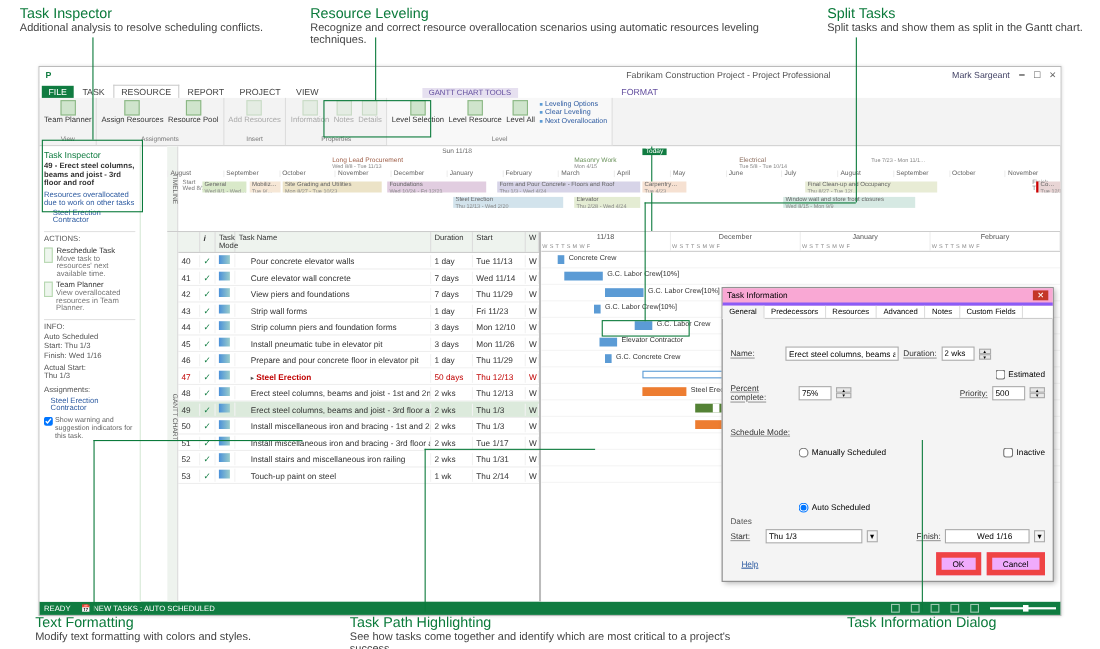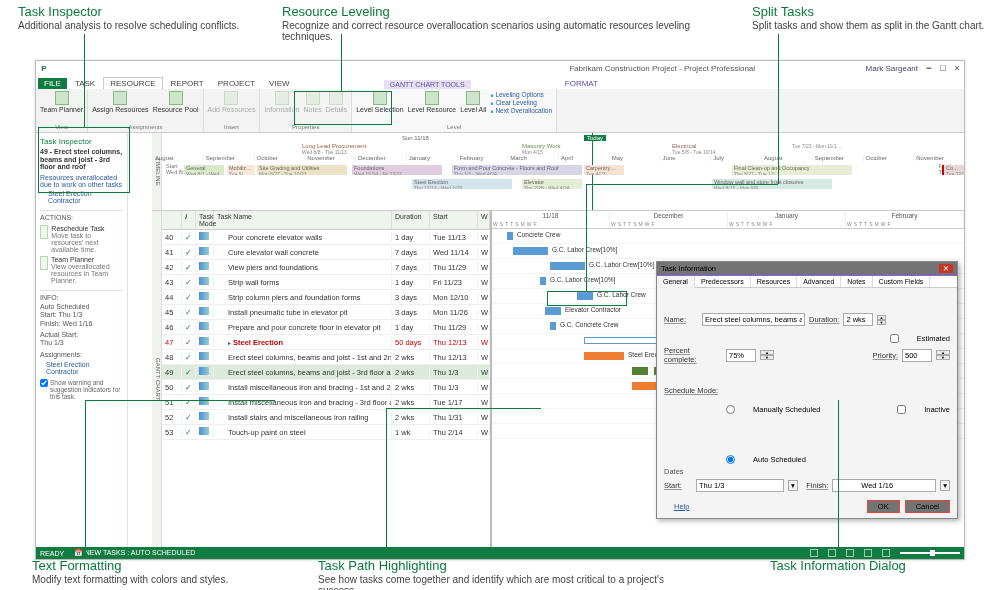--- a/index.html
+++ b/index.html
@@ -85,37 +85,37 @@
   .bar.frame{ border:1px solid #5b9bd5; background:#fff; height:7px;}
   .bar-lbl{ position:absolute; font-size:6.5px; color:#333; white-space:nowrap; top:2px;}
   .bar.split::after{content:""; position:absolute; left:40%; width:6px; top:0; bottom:0; background:#fff;}
 
   .statusbar{ height:12px; background:#107c41; color:#fff; font-size:7px; display:flex; align-items:center; padding:0 4px; gap:10px;}
   .statusbar .sp{flex:1;}
   .statusbar .mini{width:8px;height:8px;border:1px solid rgba(255,255,255,.6);}
 
   
   .dlg { position:absolute; top: 200px; right: 6px; width: 302px; background:#f4f4f4; border:1px solid #888; box-shadow:2px 2px 5px rgba(0,0,0,.3); font-size:7.5px; z-index:50;}
-  .dlg-title{ background:#737373; padding:2px 4px; display:flex; align-items:center; border-bottom:1px solid #8b5cf6;}
+  .dlg-title{ background:#f9a8d4; padding:2px 4px; display:flex; align-items:center; border-bottom:3px solid #8b5cf6;}
   .dlg-title .x{ margin-left:auto; background:#c43628; color:#fff; width:14px; text-align:center; cursor:default;}
   .dlg-tabs{ display:flex; background:#fff; border-bottom:1px solid #ccc;}
   .dlg-tabs span{ padding:2px 6px; border-right:1px solid #ddd; font-size:7px; cursor:default;}
   .dlg-tabs span.on{ background:#f4f4f4; border-bottom:1px solid #f4f4f4; margin-bottom:-1px;}
   .dlg-body{ padding:5px 7px;}
   .dlg-row{ display:flex; align-items:center; gap:4px; margin:3px 0;}
   .dlg-row label{ width:58px; color:#333; text-decoration:underline; text-decoration-color:#999;}
   .dlg-row label.short{width:auto;}
   .dlg input[type=text]{ border:1px solid #aaa; padding:1px 2px; font-size:7.5px; background:#fff;}
   .dlg .sel{ background:#cde8ff;}
   .dlg .spin{ width:14px; display:inline-flex; flex-direction:column;}
   .dlg .spin b{height:5px;border:1px solid #aaa;font-size:4px;text-align:center;line-height:4px;background:#e8e8e8;}
   .dlg-btns{ display:flex; justify-content:flex-end; gap:5px; margin-top:8px;}
-  .dlg-btns button{ padding:1px 10px; font-size:7.5px; border:1px solid #ef4444; background:#737373; cursor:default;}
+  .dlg-btns button{ padding:1px 10px; font-size:7.5px; border:5px solid #ef4444; background:#f0abfc; cursor:default;}
   .dlg fieldset{border:none; margin:3px 0;}
-  .dlg .radio, .dlg .cb{ display:flex; gap:18px; align-items:flex-end;margin-top:38px;}
+  .dlg .radio, .dlg .cb{ display:flex; gap:3px; align-items:flex-end;margin-top:38px;}
   .dlg .radio input, .dlg .cb input{width:9px;height:9px;}
 
   .vstrip { position:absolute; left:0; top:0; bottom:0; width:10px; writing-mode:vertical-rl; text-align:center; font-size:6px; color:#666; background:#eef3ee; border-right:1px solid #ddd;}
 </style>
 </head>
 <body>
 
 <div class="callout" style="top:4px; left:18px; width:230px;">
   <div class="callout-title">Task Inspector</div>
   <div class="callout-desc">Additional analysis to resolve scheduling conflicts.</div>
@@ -677,21 +677,21 @@
             <span>Auto Scheduled</span>
           </span>
       </div>
       <div class="dlg-row" style="color:#555">Dates</div>
       <div class="dlg-row">
         <label class="short" style="width:28px">Start:</label>
         <input type="text" style="width: 88px;" value="Thu 1/3">
           <span style="border:1px solid #aaa;padding:0 2px">▾</span>
         <span style="flex:1"></span>
         <label class="short">Finish:</label>
-        <input type="text" style="width: 104px; padding-left: 28px;" value="Wed 1/16">
+        <input type="text" style="width: 77px; padding-left: 28px;" value="Wed 1/16">
           <span style="border:1px solid #aaa;padding:0 2px">▾</span>
       </div>
       <div class="dlg-btns">
         <button style="margin-right:auto;border:none;background:none;color:#2c5aa0;text-decoration:underline">Help</button>
         <button>OK</button>
         <button>Cancel</button>
       </div>
     </div>
   </div>
 

